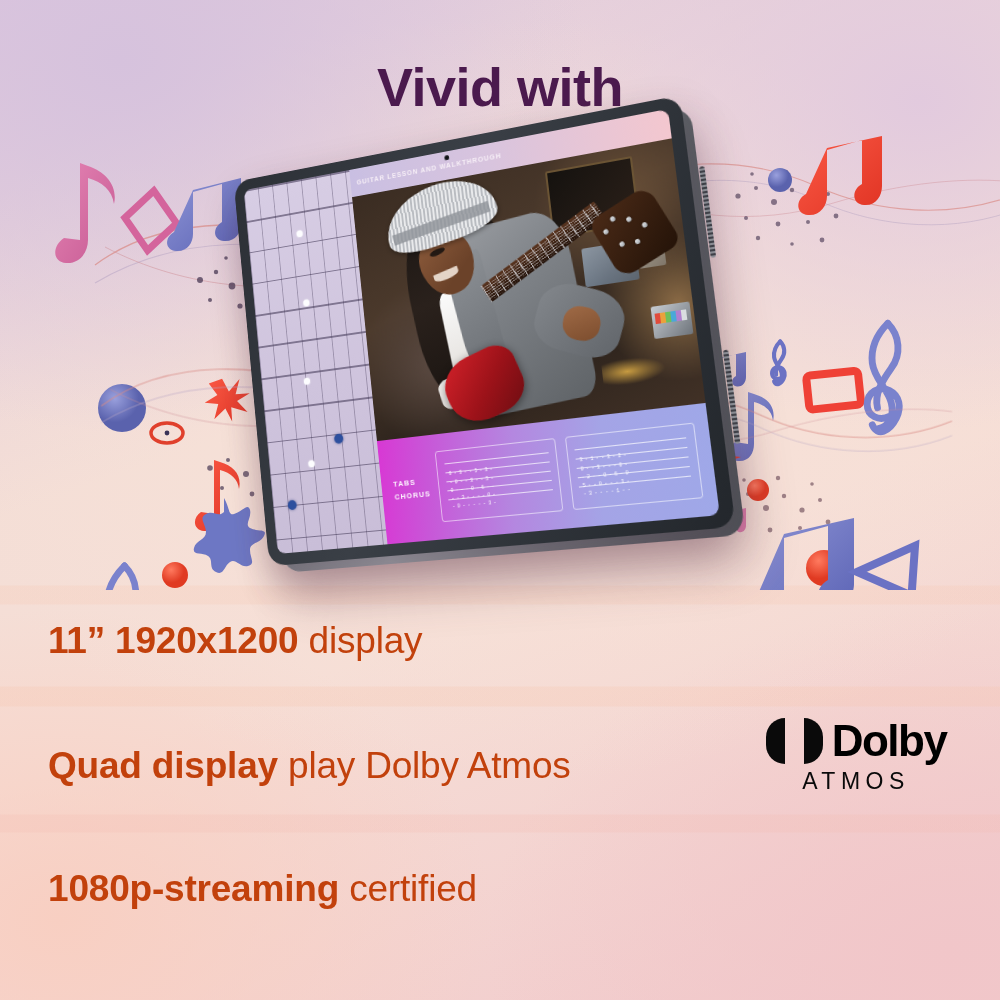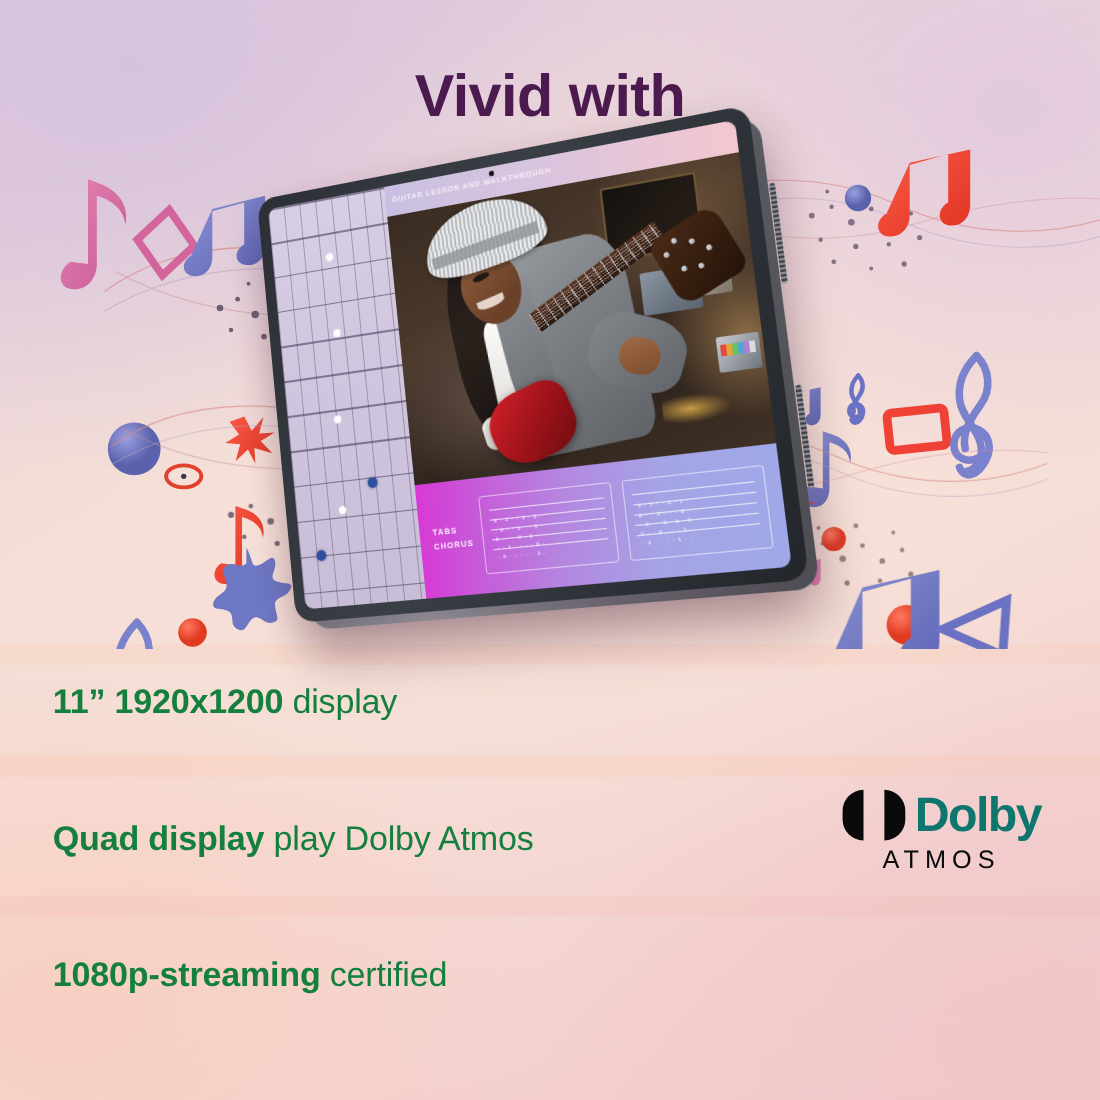--- a/index.html
+++ b/index.html
@@ -178,39 +178,39 @@
     border-radius:3px;overflow:hidden;
   }
   .tablines{position:absolute;left:6%;right:6%;top:18%;height:64%;
      background:repeating-linear-gradient(180deg,rgba(255,255,255,.7) 0 1px,rgba(0,0,0,0) 1px 20%);}
   .tabnums{position:absolute;inset:0;color:rgba(255,255,255,.95);
      font-family:"Liberation Mono",monospace;font-size:5px;line-height:1.62;
      padding:16% 0 0 9%;letter-spacing:2.4px;white-space:pre;}
 
   
   .feature{
-    position:absolute; left:48px; color:#15803d;
-    font-size:31px; letter-spacing:-0.2px; white-space:nowrap;
+    position:absolute; left:48px; color:#c2410c;
+    font-size:37px; letter-spacing:-0.2px; white-space:nowrap;
   }
   .feature b{font-weight:bold;}
   .feature span{font-weight:normal;}
   #feature-0{top:620px;}
   #feature-1{top:745px;}
   #feature-2{top:868px;}
 
   
   #dolby{position:absolute; left:740px; top:718px; width:232px; text-align:center;}
   #dolby-mark{display:flex;align-items:center;justify-content:center;gap:9px;}
   .dd{display:flex;}
   .dd i{display:block;width:19px;height:46px;background:#0a0a0a;}
   .dd-left i:first-child{border-radius:23px 0 0 23px;}
   .dd-left i:last-child{width:5px;background:transparent;}
   .dd-right i:first-child{width:5px;background:transparent;}
   .dd-right i:last-child{border-radius:0 23px 23px 0;}
-  #dolby-word{font-size:44px;font-weight:bold;color:#0f766e;letter-spacing:-1.5px;line-height:.95;}
+  #dolby-word{font-size:44px;font-weight:bold;color:#000000;letter-spacing:-1.5px;line-height:.95;}
   #dolby-atmos{font-size:23px;color:#0a0a0a;letter-spacing:5.5px;margin-top:4px;}
 </style>
 </head>
 <body>
 
 <div id="bg-base"></div>
 <div id="bg-bands"></div>
 
 <div id="title">Vivid with</div>
 

